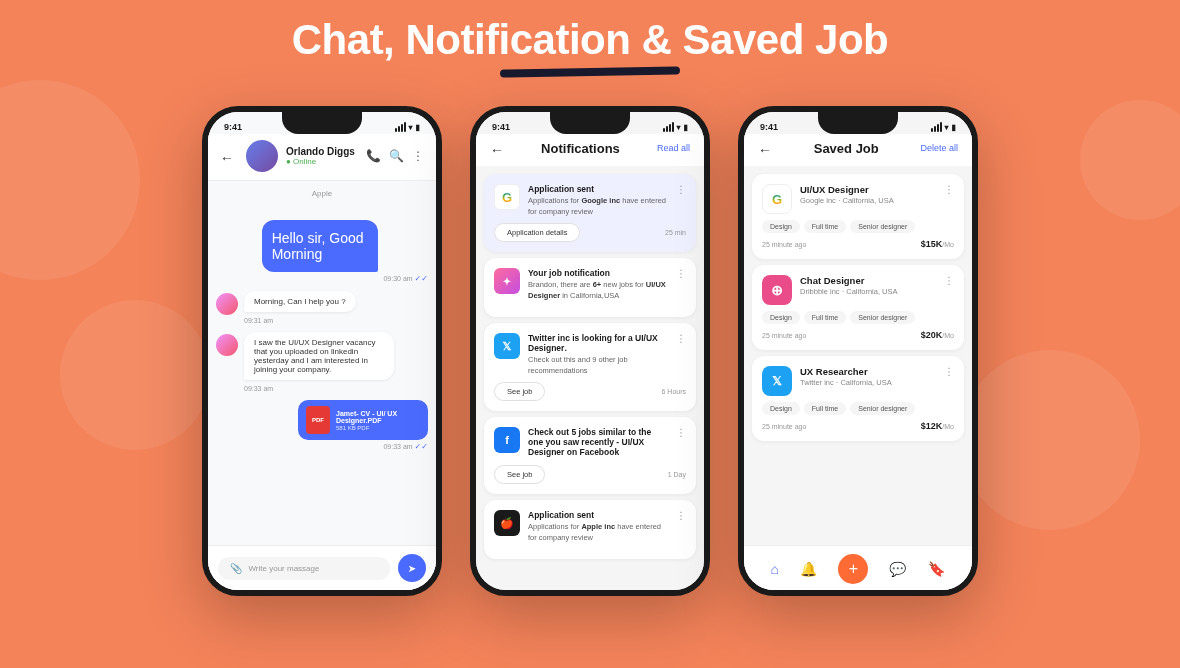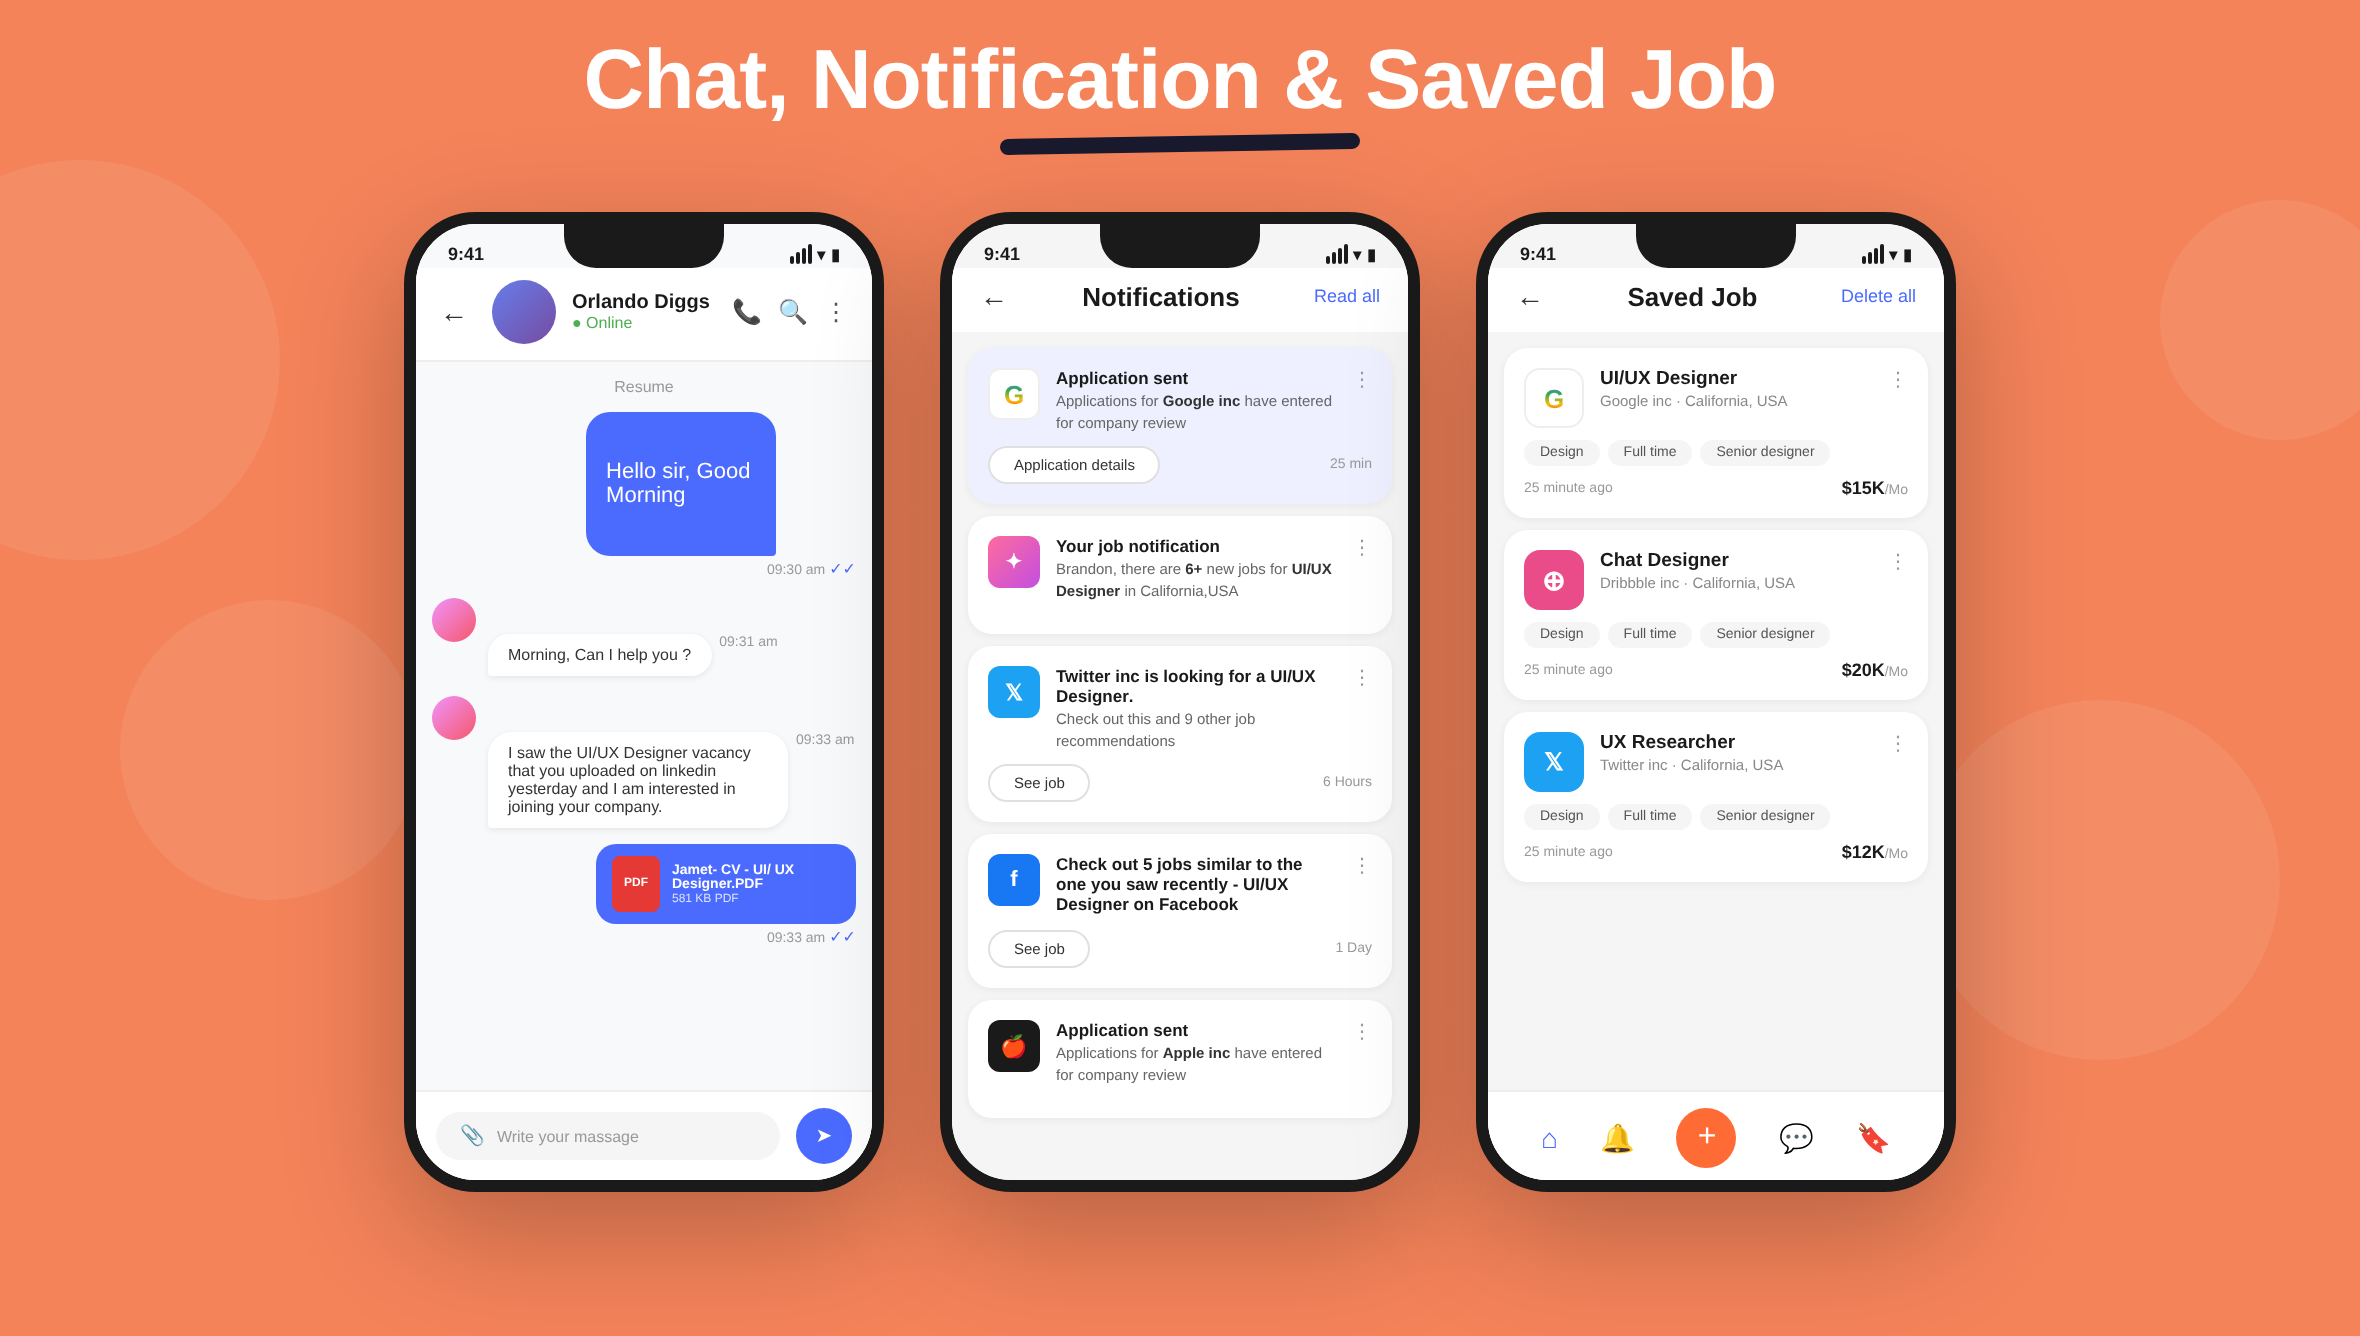--- a/index.html
+++ b/index.html
@@ -150,24 +150,25 @@
       text-align: center;
       font-size: 8px;
       color: #999;
       font-weight: 500;
     }
 
     .msg-sent {
       align-self: flex-end;
       background: #4B6BFF;
       color: white;
-      padding: 24px 10px;
+      padding: 10px 10px;
       border-radius: 12px 12px 2px 12px;
-      font-size: 11px;
+      font-size: 14px;
       max-width: 70%;
+      margin-top: 14px;
     }
     .msg-time-sent {
       text-align: right;
       font-size: 7px;
       color: #999;
       margin-top: 2px;
     }
     .msg-check { color: #4B6BFF; font-size: 8px; }
 
     .msg-received-group {
@@ -175,21 +176,21 @@
       gap: 6px;
       align-items: flex-start;
     }
     .msg-avatar {
       width: 22px; height: 22px;
       border-radius: 50%;
       background: linear-gradient(135deg, #f093fb, #f5576c);
       flex-shrink: 0;
       margin-top: 2px;
     }
-    .msg-received-content { display: flex; flex-direction: row; gap: 4px; margin-top: 20px; }
+    .msg-received-content { display: flex; flex-direction: column; gap: 4px; }
     .msg-time-received { font-size: 7px; color: #999; margin-top: 1px; }
 
     .msg-bubble-received {
       background: white;
       color: #333;
       padding: 6px 10px;
       border-radius: 12px 12px 12px 2px;
       font-size: 8px;
       max-width: 150px;
       box-shadow: 0 1px 3px rgba(0,0,0,0.08);
@@ -520,21 +521,21 @@
           <div class="chat-user-status">● Online</div>
         </div>
         <div class="chat-header-icons">
           <span class="chat-icon">📞</span>
           <span class="chat-icon">🔍</span>
           <span class="chat-icon">⋮</span>
         </div>
       </div>
 
       <div class="chat-body">
-        <div class="date-divider">Resume</div>
+        <div class="date-divider">Apple</div>
 
         <div style="align-self: flex-end;">
           <div class="msg-sent">Hello sir, Good Morning</div>
           <div class="msg-time-sent">09:30 am <span class="msg-check">✓✓</span></div>
         </div>
 
         <div class="msg-received-group">
           <div class="msg-avatar"></div>
           <div class="msg-received-content">
             <div class="msg-bubble-received">Morning, Can I help you ?</div>

